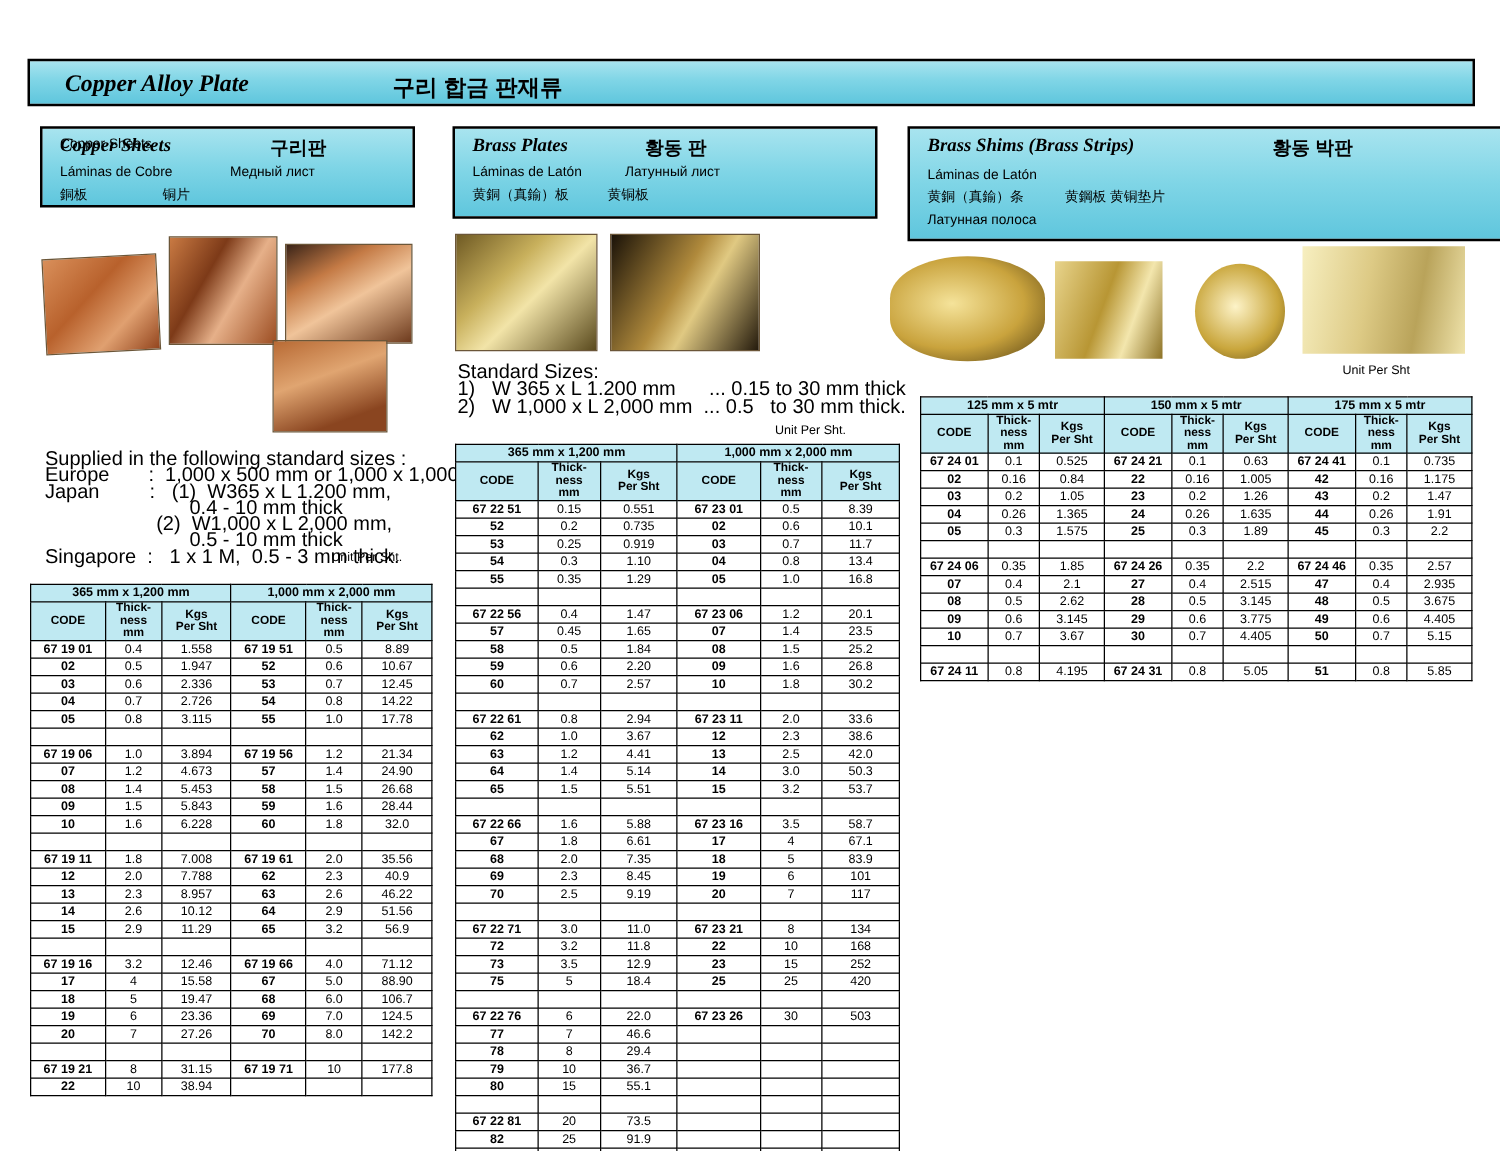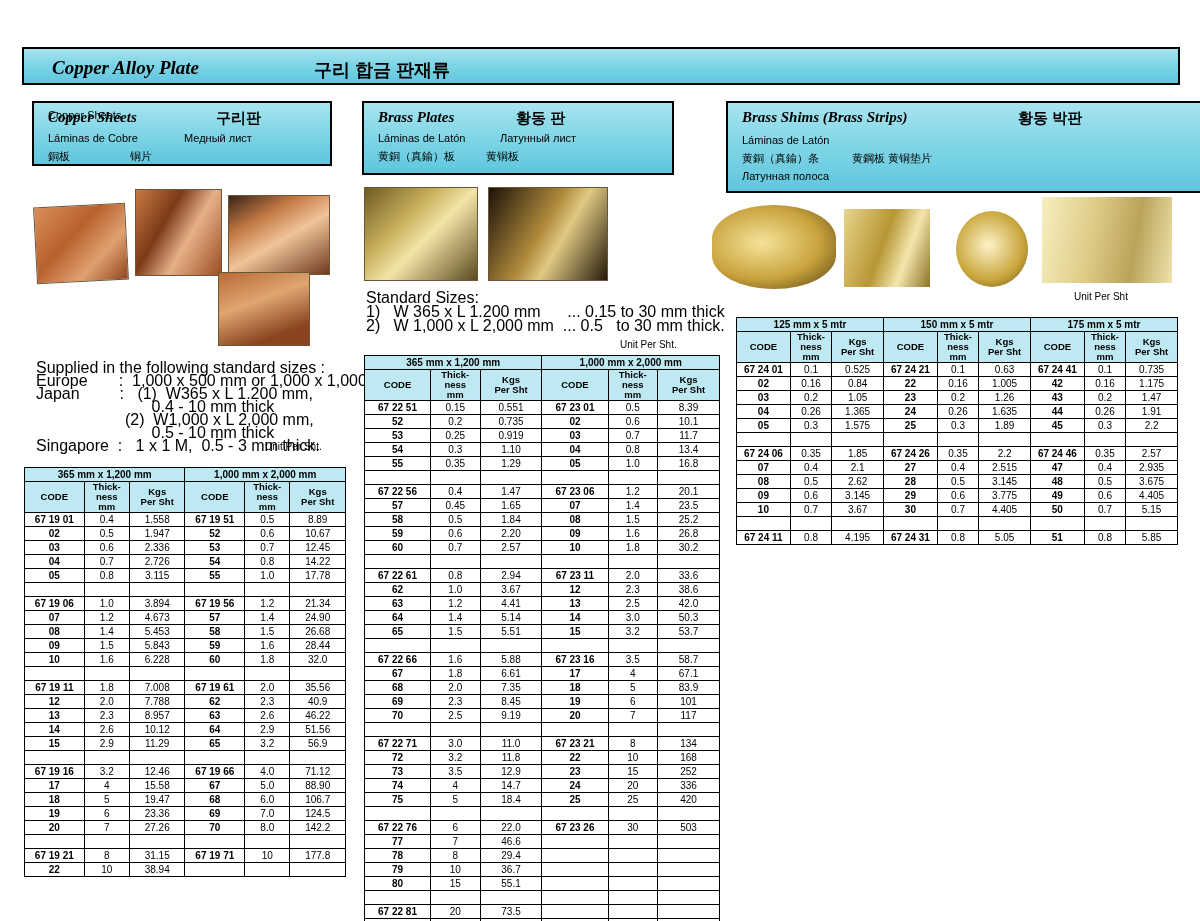--- a/index.html
+++ b/index.html
@@ -335,21 +335,21 @@
           <td class="code">22</td>
           <td>10</td>
           <td>38.94</td>
           <td class="code"></td>
           <td></td>
           <td></td>
         </tr>
       </tbody>
     </table>
 
-  <div class="titlebox" style="left:362px;top:72px;width:312px;height:74px;">
+  <div class="titlebox" style="left:362px;top:72px;width:340px;height:74px;">
     <div class="row" style="left:14px;top:6px;font-style:italic;font-weight:bold;font-size:15px;font-family:'Liberation Serif',serif;">Brass Plates</div>
     <div class="row kr" style="left:152px;top:6px;">황동 판</div>
     <div class="row sub" style="left:14px;top:28px;">Láminas de Latón</div>
     <div class="row sub" style="left:136px;top:28px;">Латунный лист</div>
     <div class="row sub" style="left:14px;top:46px;">黄銅（真鍮）板</div>
     <div class="row sub" style="left:122px;top:46px;">黄铜板</div>
   </div>
 
   <div class="photo" style="left:364px;top:158px;width:112px;height:92px;background:linear-gradient(135deg,#6f5a24,#c8b05c 35%,#f2e4a8 55%,#5a4a1e);"></div>
   <div class="photo" style="left:488px;top:158px;width:118px;height:92px;background:linear-gradient(120deg,#1a1208,#b08a3c 45%,#e0c982 60%,#241a0c);"></div>
@@ -589,28 +589,20 @@
           <td>10</td>
           <td>168</td>
         </tr>
         <tr>
           <td class="code">73</td>
           <td>3.5</td>
           <td>12.9</td>
           <td class="code">23</td>
           <td>15</td>
           <td>252</td>
-        </tr>
-        <tr>
-          <td class="code">74</td>
-          <td>4</td>
-          <td>14.7</td>
-          <td class="code">24</td>
-          <td>20</td>
-          <td>336</td>
         </tr>
         <tr>
           <td class="code">75</td>
           <td>5</td>
           <td>18.4</td>
           <td class="code">25</td>
           <td>25</td>
           <td>420</td>
         </tr>
         <tr class="sep">

